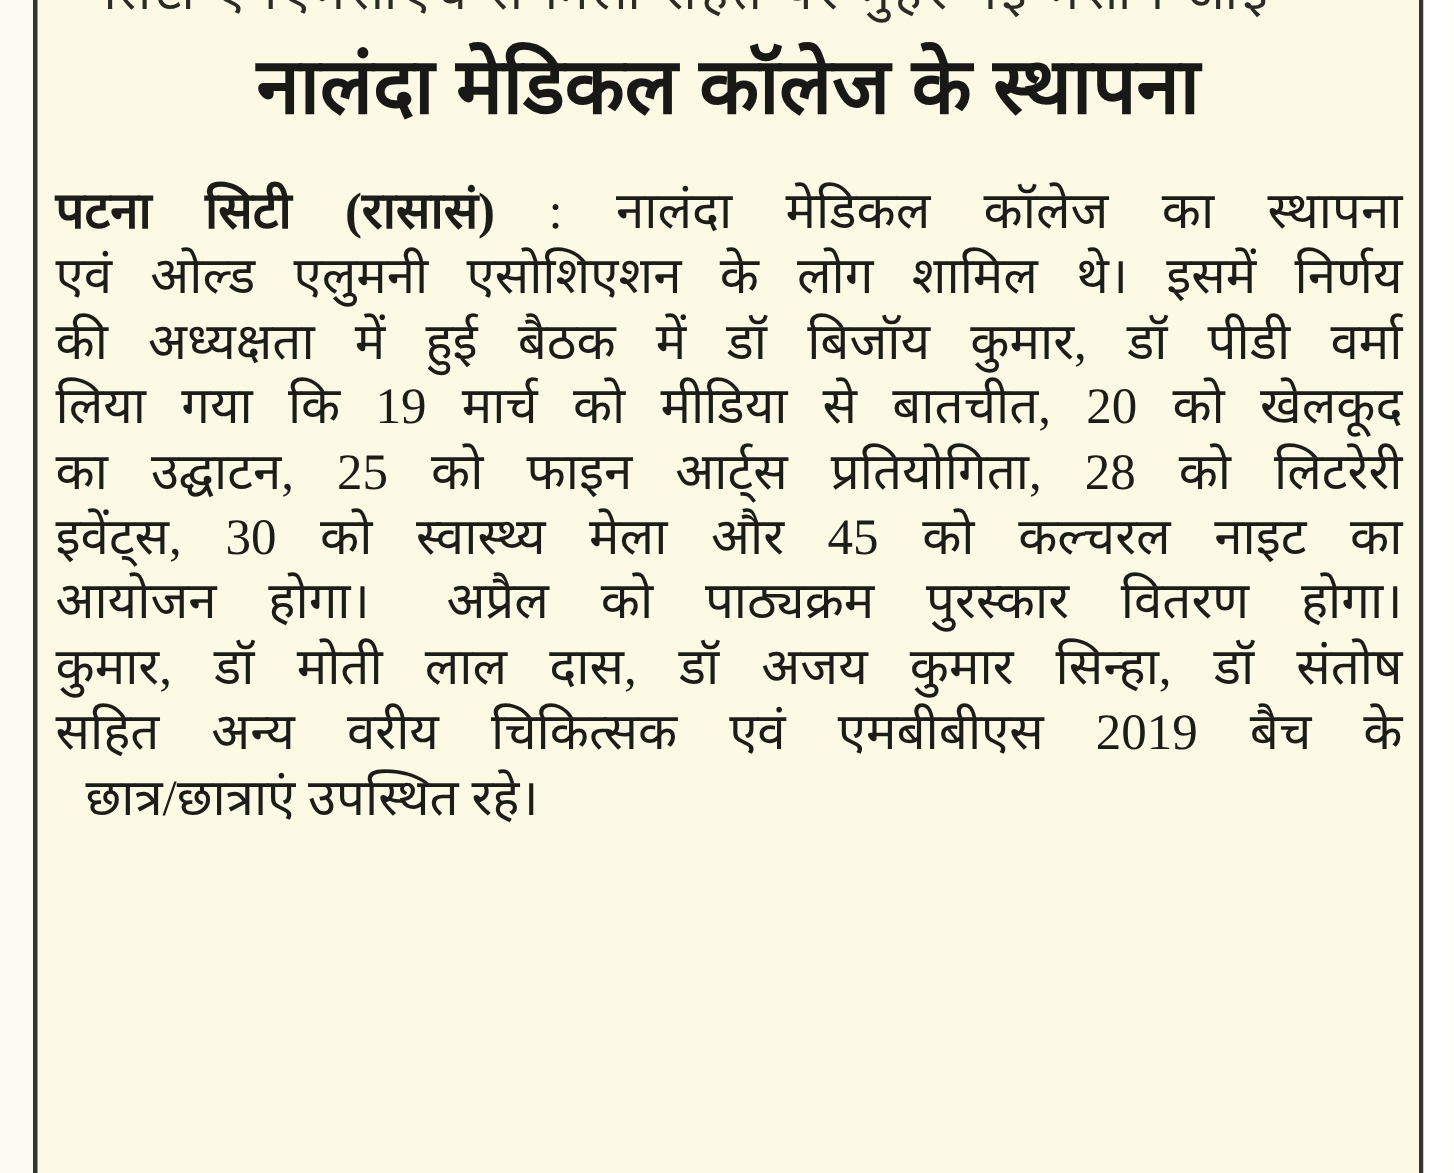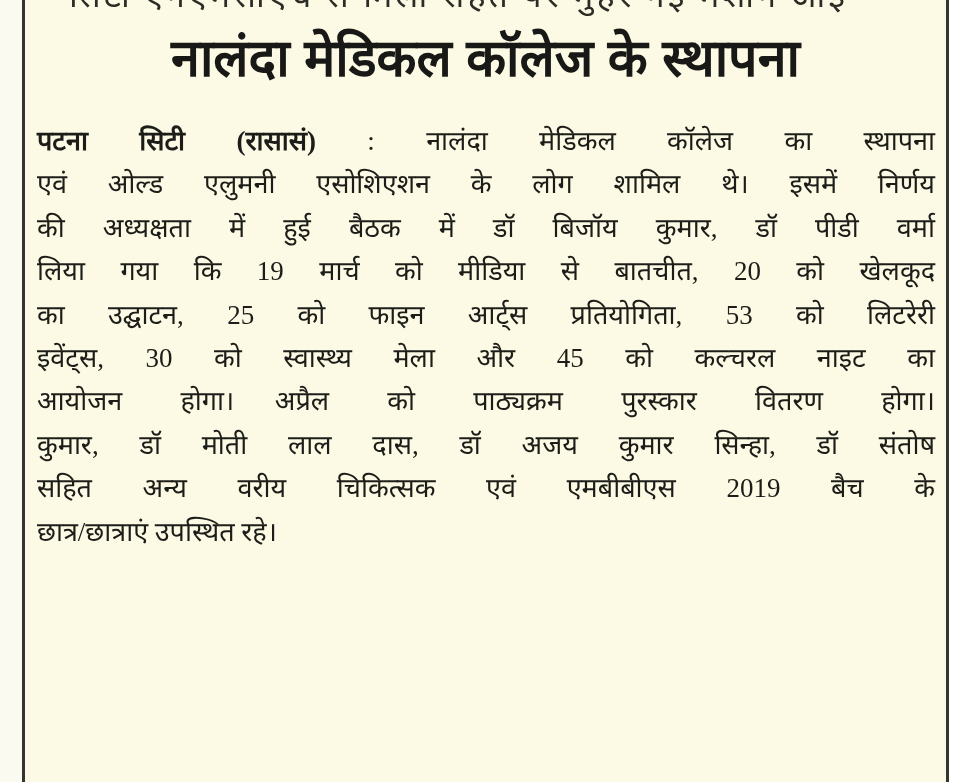--- a/index.html
+++ b/index.html
@@ -74,29 +74,30 @@
   }
   .headline-line {
     font-size: 52px;
     line-height: 67px;
     white-space: nowrap;
     letter-spacing: 0px;
   }
   .article-body {
     margin: 28px 11px 0 12px;
     color: #1c1c18;
-    font-size: 27px;
+    font-size: 34px;
   }
   .bodyline {
     line-height: 43.4px;
     text-align: justify;
     text-align-last: justify;
   }
   .bodyline.last {
     text-align-last: left;
+    margin-left: 20px;
   }
   .lead-bold {
     font-weight: 700;
   }
 </style>
 </head>
 <body>
 
 <div class="paper"></div>
 <div class="strip-left"></div>
@@ -114,21 +115,21 @@
     <div class="headline-line">नालंदा मेडिकल कॉलेज के स्थापना</div>
   </div>
 
   <div class="article-body">
     <div class="bodyline">
       <span class="lead-bold">पटना सिटी (रासासं)</span><span> : </span><span>नालंदा मेडिकल कॉलेज का स्थापना</span>
     </div>
     <div class="bodyline">एवं ओल्ड एलुमनी एसोशिएशन के लोग शामिल थे। इसमें निर्णय</div>
     <div class="bodyline">की अध्यक्षता में हुई बैठक में डॉ बिजॉय कुमार, डॉ पीडी वर्मा</div>
     <div class="bodyline">लिया गया कि 19 मार्च को मीडिया से बातचीत, 20 को खेलकूद</div>
-    <div class="bodyline">का उद्घाटन, 25 को फाइन आर्ट्स प्रतियोगिता, 53 को लिटरेरी</div>
+    <div class="bodyline">का उद्घाटन, 25 को फाइन आर्ट्स प्रतियोगिता, 28 को लिटरेरी</div>
     <div class="bodyline">इवेंट्स, 30 को स्वास्थ्य मेला और 45 को कल्चरल नाइट का</div>
     <div class="bodyline">आयोजन होगा।  अप्रैल को पाठ्यक्रम पुरस्कार वितरण होगा।</div>
     <div class="bodyline">कुमार, डॉ मोती लाल दास, डॉ अजय कुमार सिन्हा, डॉ संतोष</div>
     <div class="bodyline">सहित अन्य वरीय चिकित्सक एवं एमबीबीएस 2019 बैच के</div>
     <div class="bodyline last">छात्र/छात्राएं उपस्थित रहे।</div>
   </div>
 
 </div>
 
 </body></html>

